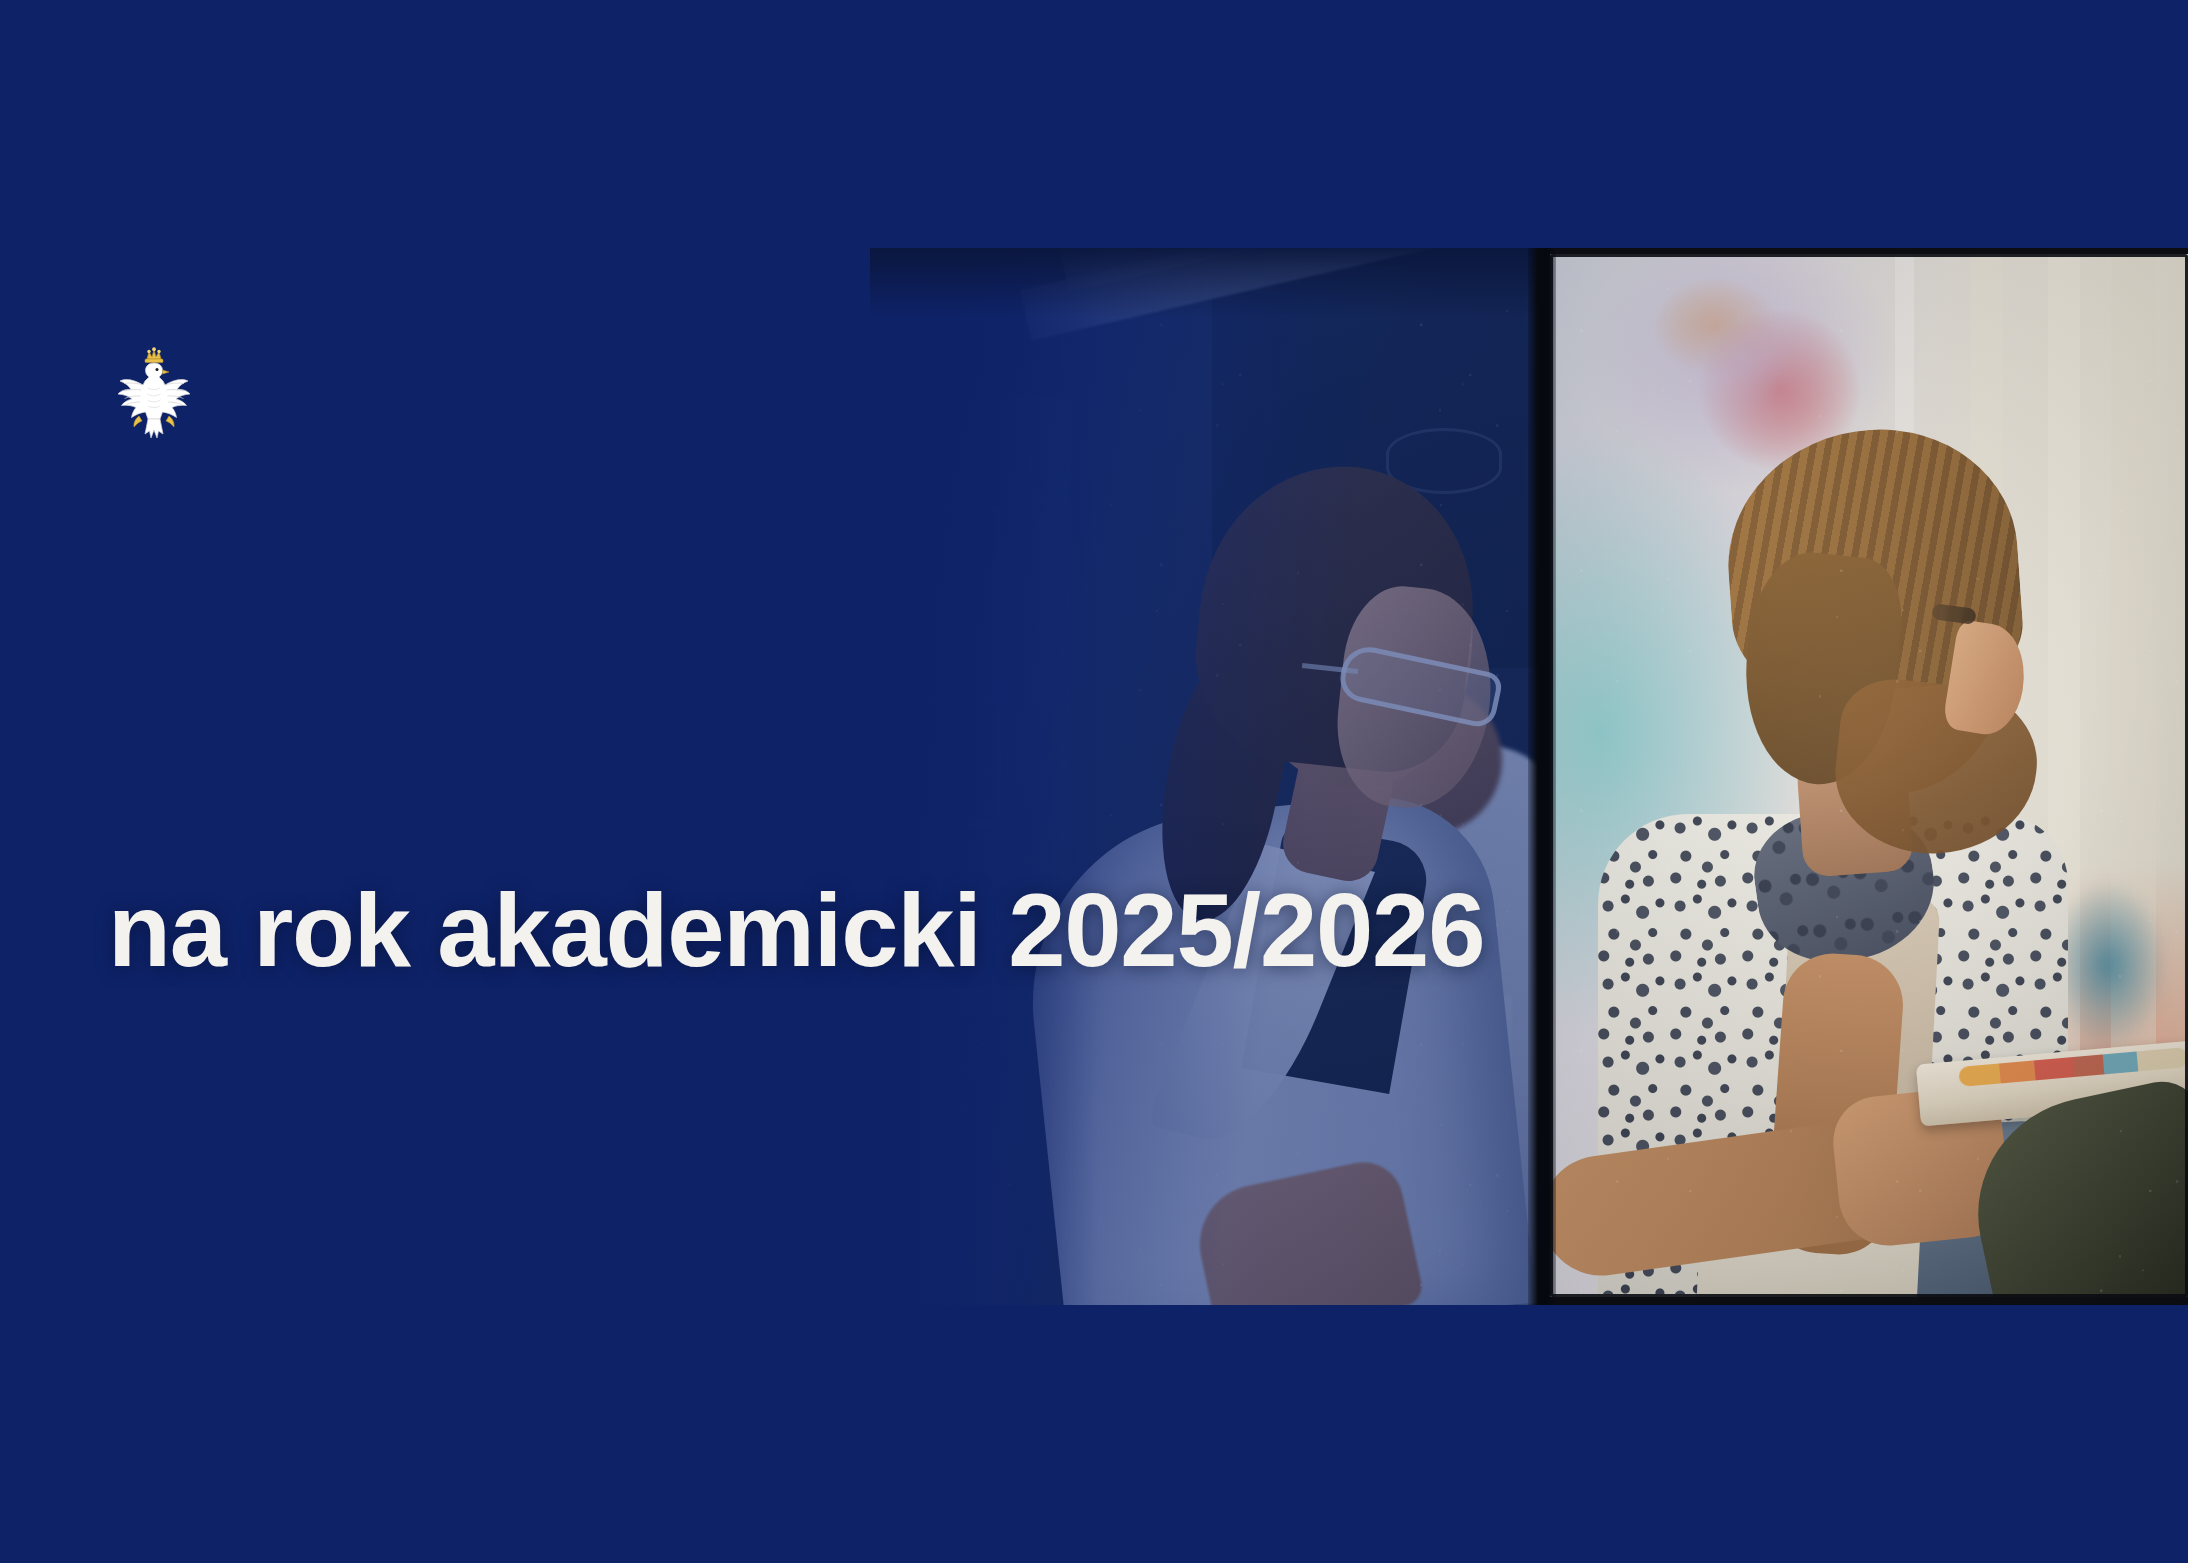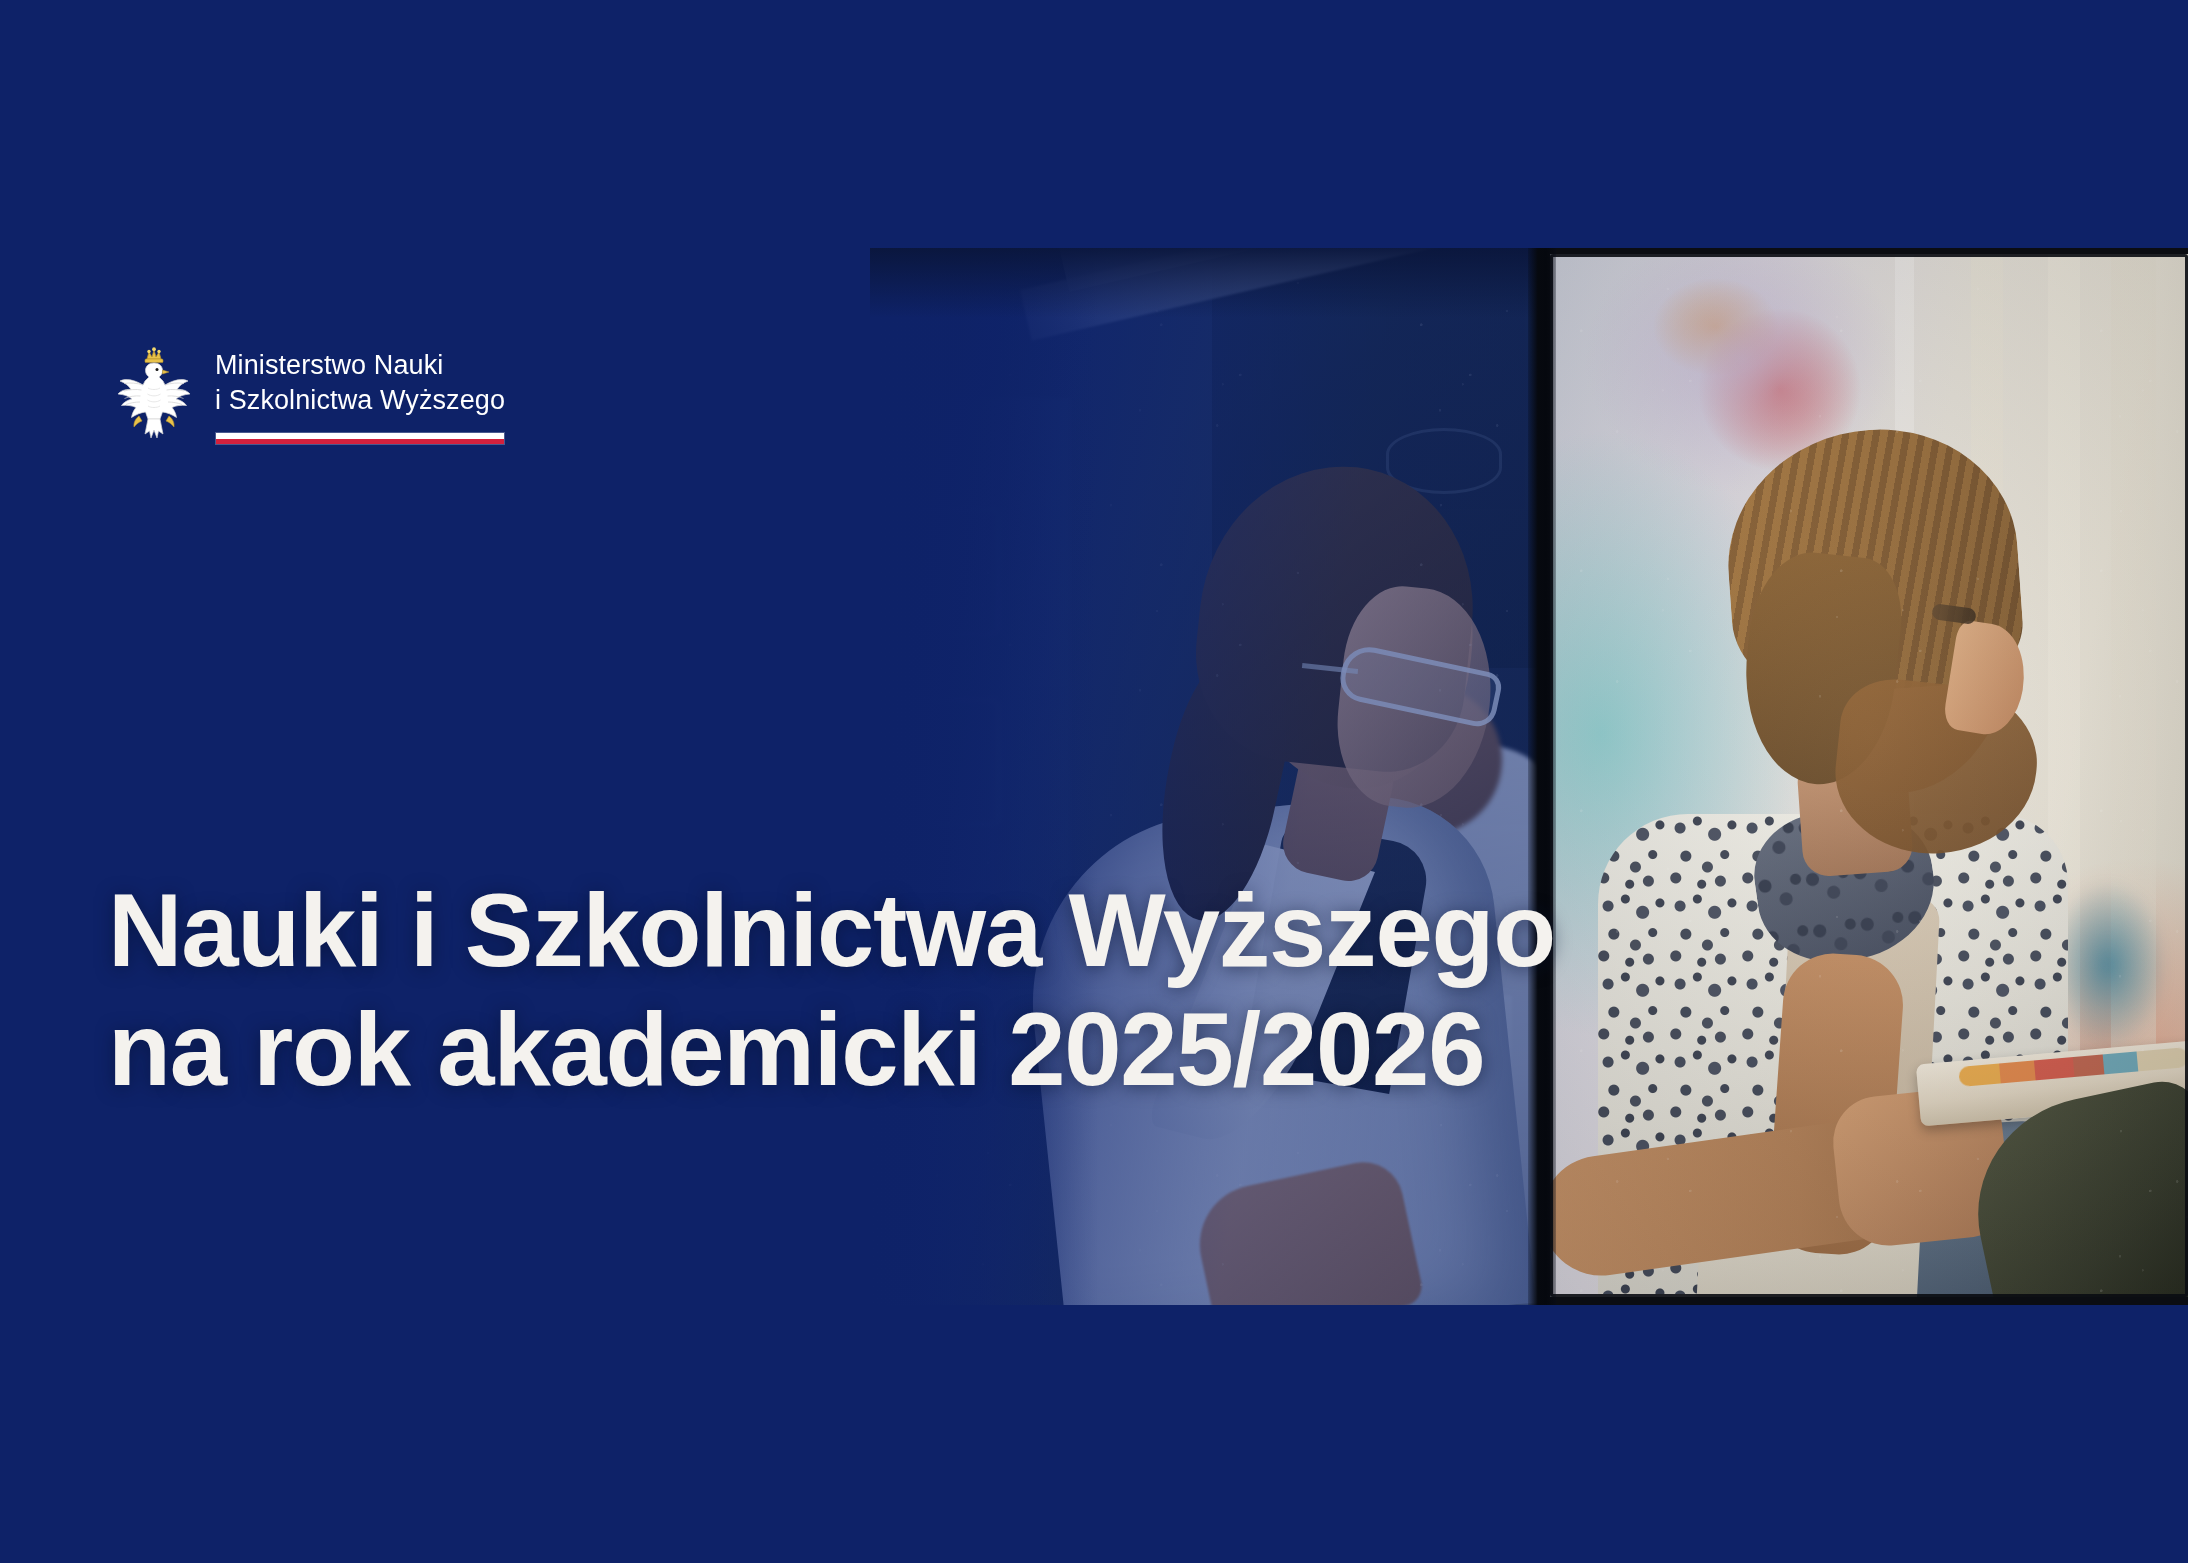--- a/index.html
+++ b/index.html
@@ -653,28 +653,19 @@
       <circle cx="42" cy="27.5" r="1.5" fill="#1a1a1a"></circle>
 
       <path d="M47.5 28 L54 30 L47.5 32 Z" fill="#e8c24a" stroke="#b7922c" stroke-width=".5"></path>
 
       <path d="M33 77 L30 92 L34.5 89 L36 96 L39 88 L42 96 L43.5 89 L48 92 L45 77 Z" fill="#ffffff" stroke="#d2d2d2" stroke-width=".7"></path>
 
       <path d="M24 74 C20 77 18.5 81 19 85 C21.5 82 24 80 27 79 Z" fill="#e8c24a" stroke="#b7922c" stroke-width=".6"></path>
       <path d="M54 74 C58 77 59.5 81 59 85 C56.5 82 54 80 51 79 Z" fill="#e8c24a" stroke="#b7922c" stroke-width=".6"></path>
     </svg>
 
-    <div id="logo-text-wrap">
-      <div class="logo-line">Ministerstwo Nauki</div>
-      <div class="logo-line">i Szkolnictwa Wyższego</div>
-      <div id="flag-bar">
-        <div id="flag-white"></div>
-        <div id="flag-red"></div>
-      </div>
-    </div>
   </div>
 
   <div id="headline">
-    <div class="headline-line">Nauki i Szkolnictwa Wyższego</div>
     <div class="headline-line">na rok akademicki 2025/2026</div>
   </div>
 
 </div>
 
 </body></html>

